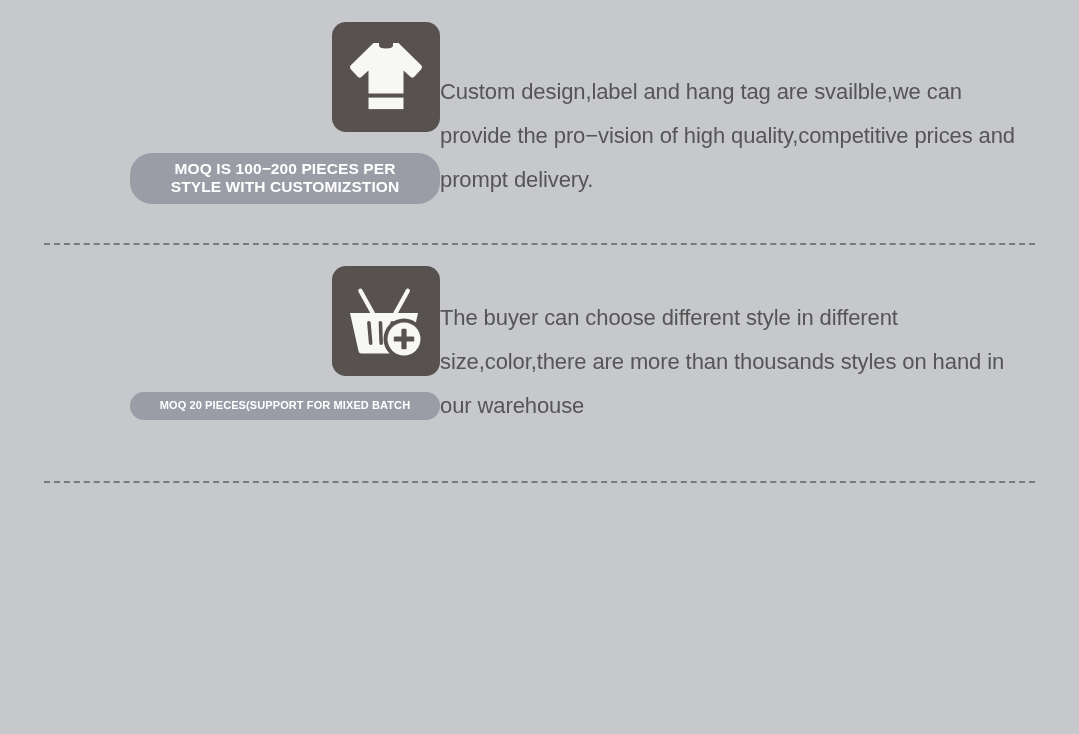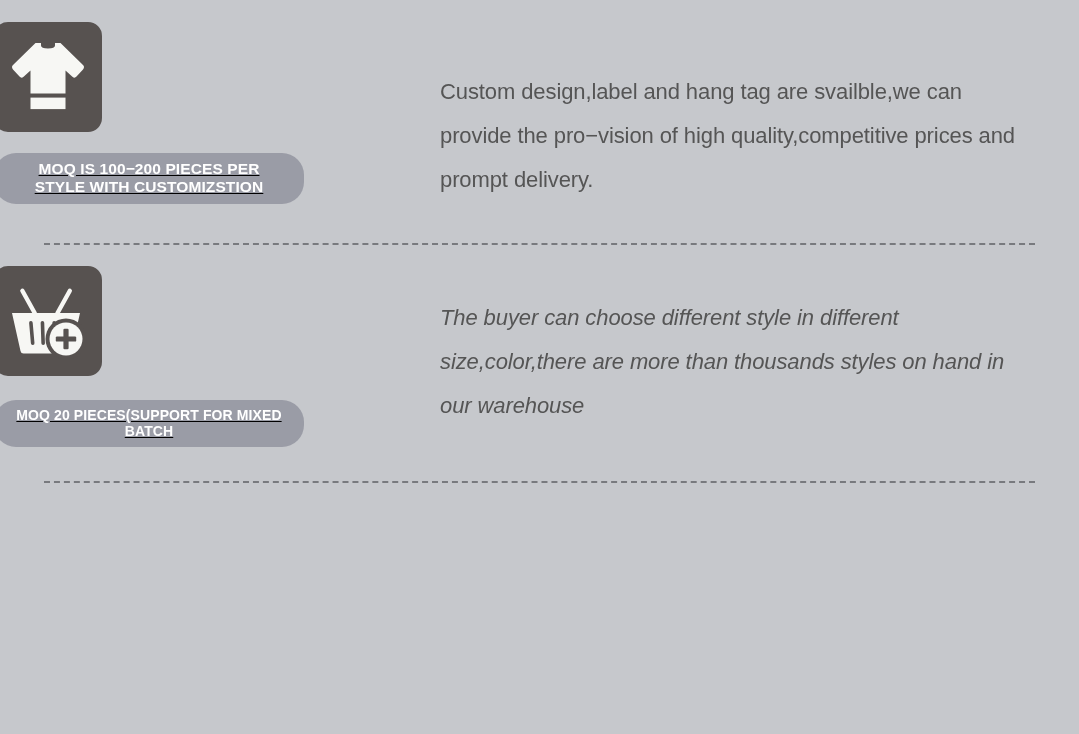--- a/index.html
+++ b/index.html
@@ -33,23 +33,22 @@
 
   .feature-row.row-1 { top: 22px;  height: 210px; }
   .feature-row.row-2 { top: 266px; height: 205px; }
   .feature-row.row-3 { top: 503px; height: 195px; }
 
   
   .feature-left {
     width: 440px;
     display: flex;
     flex-direction: column;
-    align-items: flex-start;
+    align-items: flex-end;
     flex: 0 0 440px;
-    text-decoration: underline;
   }
 
   .icon-tile {
     width: 108px;
     height: 110px;
     background: #575250;
     border-radius: 14px;
     display: flex;
     align-items: center;
     justify-content: center;
@@ -73,22 +72,22 @@
   }
 
   .row-1 .badge {
     font-size: 15.5px;
     margin-top: 21px;
     width: 310px;
     margin-left: -6px;
   }
 
   .row-2 .badge {
-    font-size: 14px;
-    margin-top: 24px;
+    font-size: 11px;
+    margin-top: 16px;
     width: 310px;
     margin-left: -6px;
   }
 
   .row-3 .badge {
     font-size: 14px;
     margin-top: 22px;
     width: 310px;
     margin-left: -6px;
     padding: 8px 14px 9px 14px;
@@ -99,21 +98,21 @@
   .feature-text {
     flex: 1;
     color: #555555;
     font-size: 22px;
     line-height: 44px;
     padding-right: 40px;
     letter-spacing: -0.1px;
   }
 
   .row-1 .feature-text { padding-top: 48px; }
-  .row-2 .feature-text { padding-top: 30px; font-style: italic; }
+  .row-2 .feature-text { padding-top: 30px; }
   .row-3 .feature-text { padding-top: 22px; }
 
   
   .divider {
     position: absolute;
     left: 44px;
     width: 991px;
     height: 0;
     border-top: 2px dashed #5f6064;
     opacity: 0.75;

